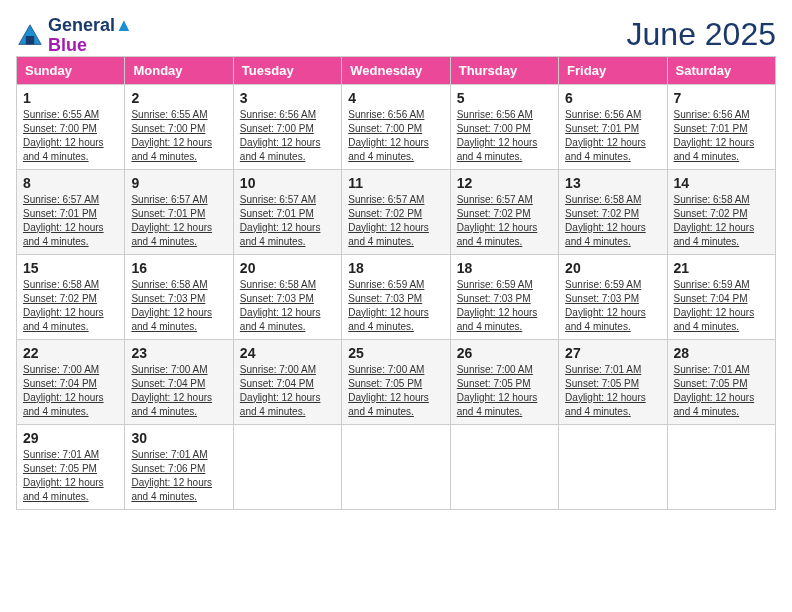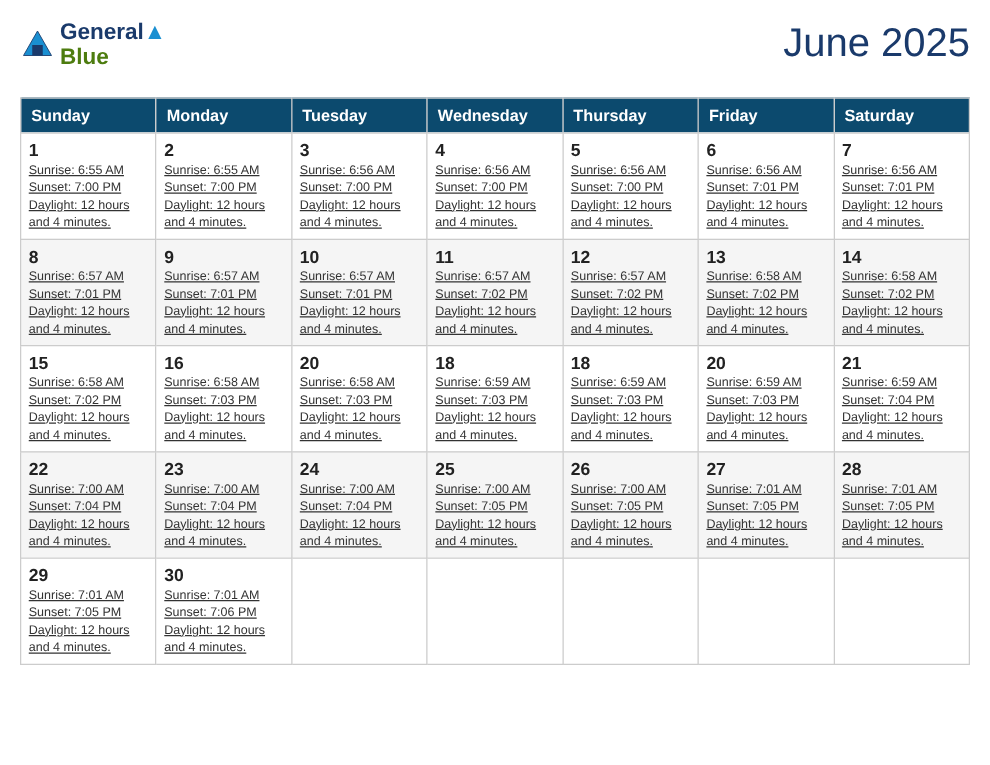--- a/index.html
+++ b/index.html
@@ -7,21 +7,21 @@
       font-family: Arial, sans-serif;
       background: #fff;
       width: 792px;
       min-height: 612px;
       padding: 16px;
     }
     .header-area {
       display: flex;
       justify-content: space-between;
       align-items: flex-start;
-      margin-bottom: 22px;
+      margin-bottom: 0;
     }
     .logo {
       display: flex;
       align-items: center;
       gap: 4px;
     }
     .logo-text {
       font-size: 18px;
       font-weight: bold;
       color: #1a3a6b;
@@ -45,21 +45,21 @@
     .calendar-subtitle {
       font-size: 16px;
       color: #333;
     }
     .calendar-table {
       width: 100%;
       border-collapse: collapse;
       font-size: 11px;
     }
     .calendar-table th {
-      background-color: #0c4a6e;
+      background-color: #ec4899;
       color: #fff;
       text-align: left;
       padding: 6px 8px;
       font-size: 13px;
       font-weight: bold;
       border: 1px solid #ccc;
     }
     .calendar-table td {
       border: 1px solid #ccc;
       vertical-align: top;
@@ -93,21 +93,21 @@
 
 <div class="header-area">
   <div class="logo">
     <svg class="logo-icon" viewBox="0 0 40 40">
       <polygon points="20,4 36,32 4,32" fill="#1a8fd1"></polygon>
       <polygon points="20,4 36,32 4,32" fill="none" stroke="#1a3a6b" stroke-width="1"></polygon>
       <rect x="14" y="20" width="12" height="12" fill="#1a3a6b"></rect>
     </svg>
     <div class="logo-text">
       <div>General<span>▲</span></div>
-      <div style="color:#4d7c0f;">Blue</div>
+      <div style="color:#a21caf;">Blue</div>
     </div>
   </div>
   <div class="title-area">
     <div class="calendar-title">June 2025</div>
   </div>
 </div>
 
 <table class="calendar-table">
   <thead>
     <tr>

